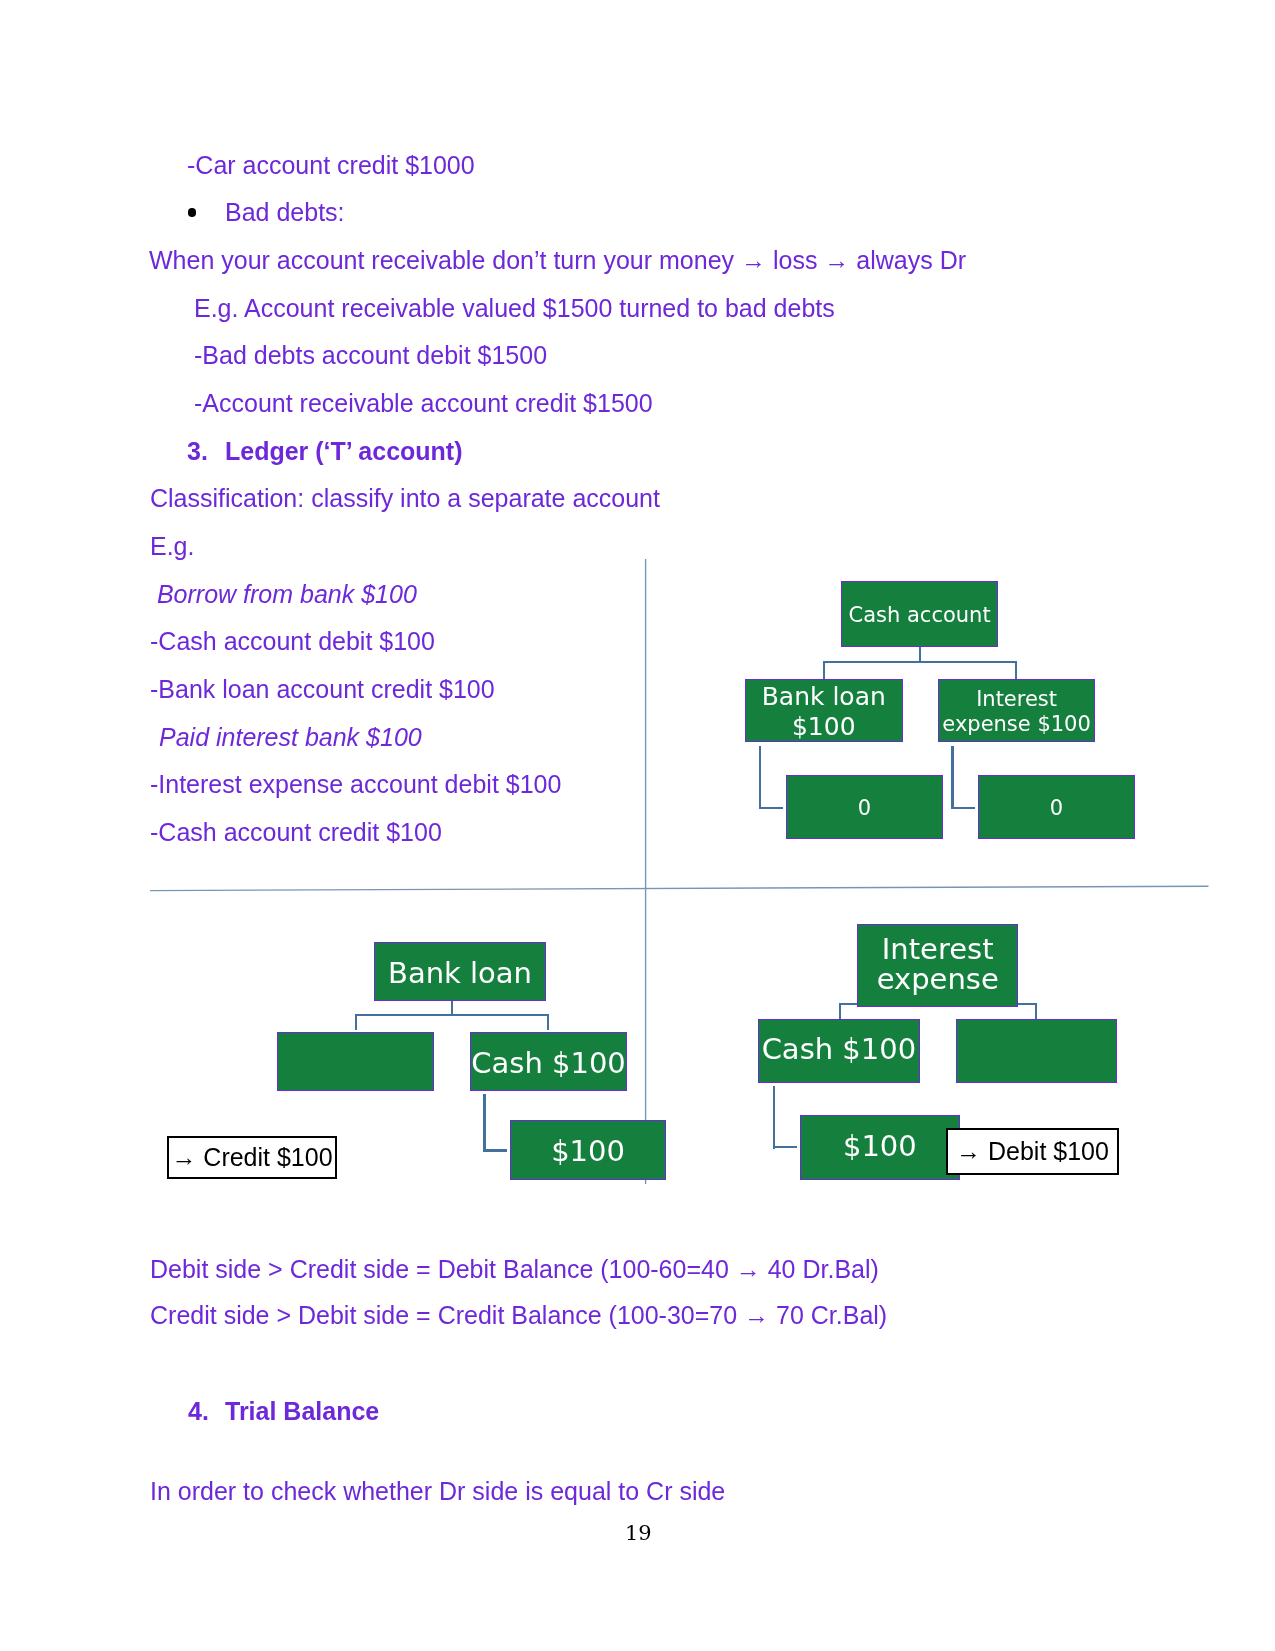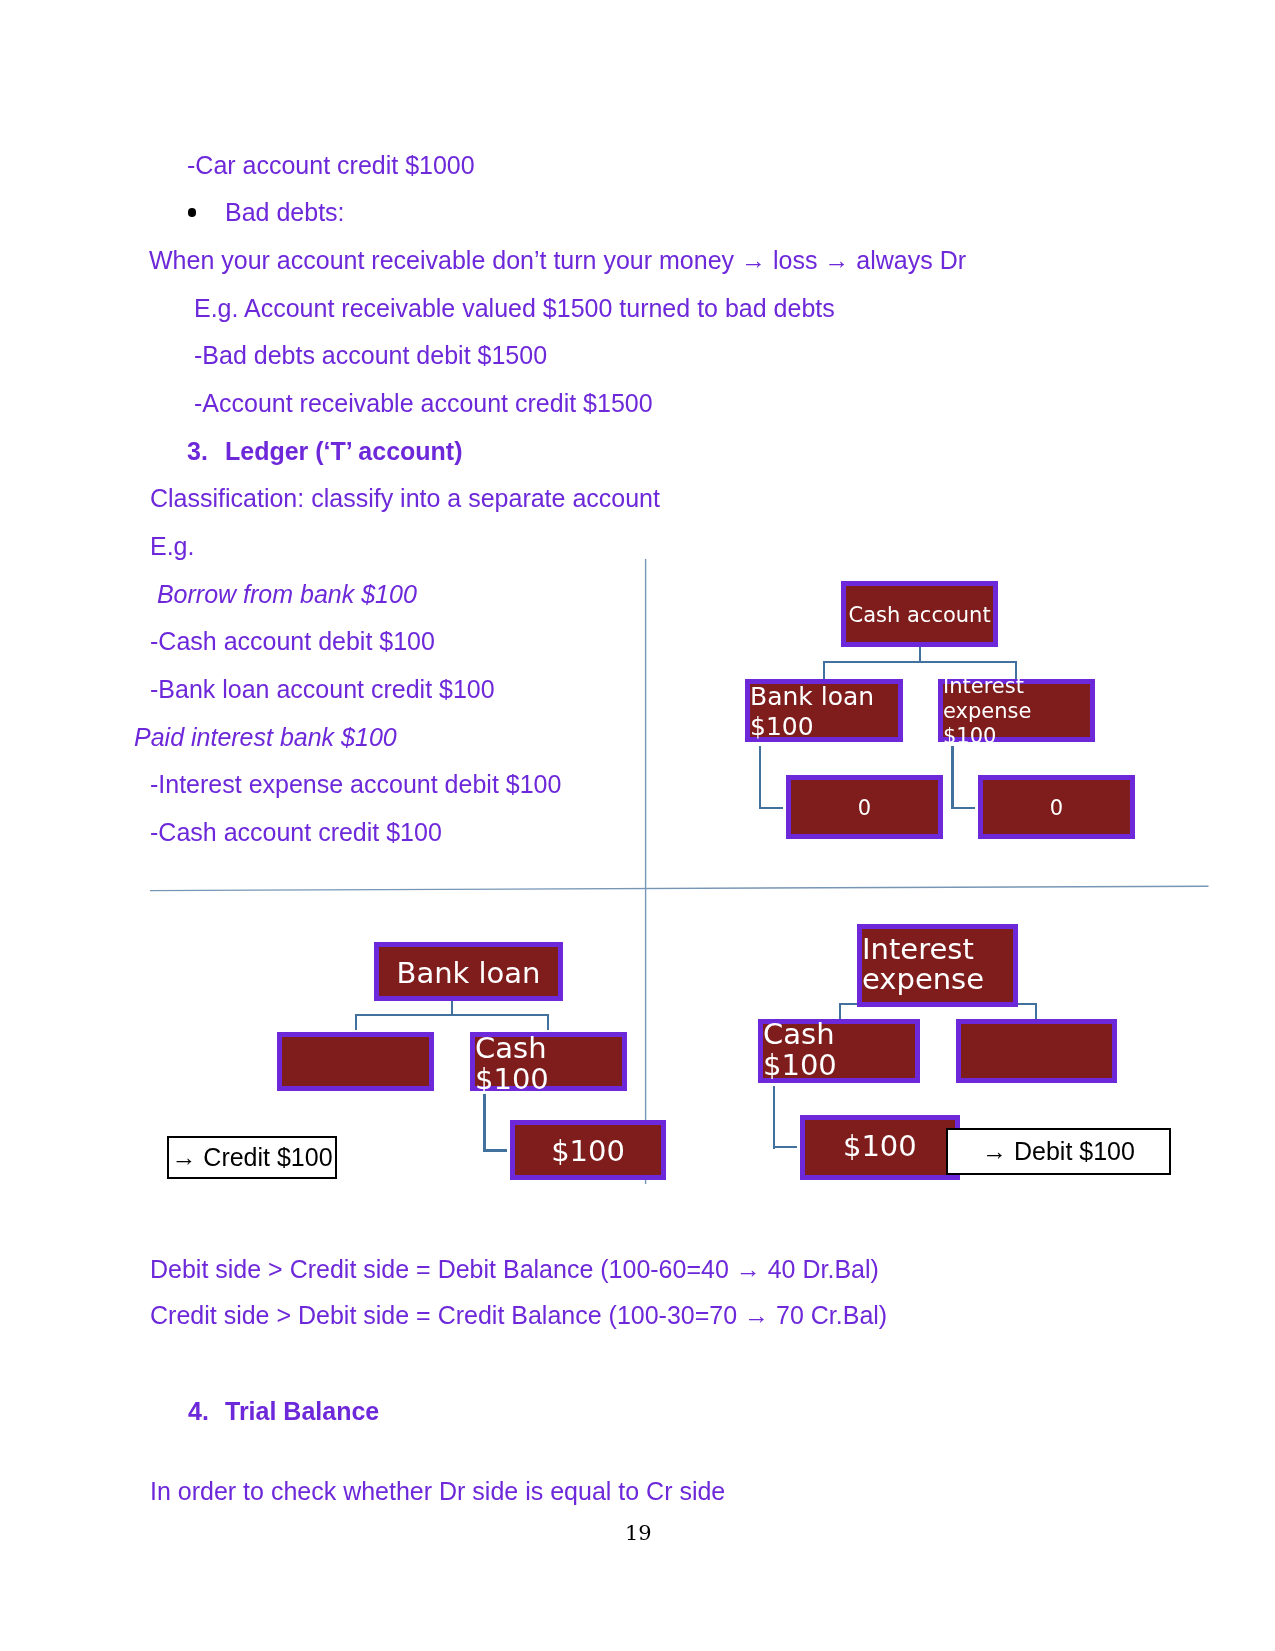--- a/index.html
+++ b/index.html
@@ -10,23 +10,23 @@
   .tx{position:absolute;white-space:pre;color:#6d28d9;font-size:25px;line-height:25px;
        will-change:transform;}
   .tx.it{font-style:italic;}
   .tx.bd{font-weight:bold;}
   .bullet{position:absolute;background:#000000;border-radius:50%;}
   .pagenum{position:absolute;font-family:"DejaVu Serif",serif;font-size:21px;line-height:21px;color:#000000;
            will-change:transform;}
   .rules{position:absolute;left:0;top:0;width:1275px;height:1651px;overflow:visible;}
   .diagram{position:absolute;left:0;top:0;width:1275px;height:1651px;pointer-events:none;}
   .node,.link,.callout{pointer-events:auto;}
-  .node{position:absolute;background:#7f1d1d;color:#ffffff;display:flex;align-items:center;
-        justify-content:center;text-align:left;box-sizing:border-box;
-        border:5px solid #6d28d9;
+  .node{position:absolute;background:#15803d;color:#ffffff;display:flex;align-items:center;
+        justify-content:center;text-align:center;box-sizing:border-box;
+        border:1px solid #6d28d9;
         font-family:"DejaVu Sans",sans-serif;will-change:transform;}
   .link{position:absolute;background:#41719C;}
   .callout{position:absolute;border:2px solid #000000;background:#ffffff;color:#000000;
            display:flex;align-items:center;justify-content:center;box-sizing:border-box;
            font-family:"Liberation Sans",sans-serif;font-size:25px;white-space:pre;
            will-change:transform;}
 </style>
 </head>
 <body>
 
@@ -39,21 +39,21 @@
     <div class="tx" style="left: 194.1px; top: 295.7px;">E.g. Account receivable valued $1500 turned to bad debts</div>
     <div class="tx" style="left: 194px; top: 343.4px;">-Bad debts account debit $1500</div>
     <div class="tx" style="left: 194px; top: 391px;">-Account receivable account credit $1500</div>
     <div class="tx bd" style="left: 186.6px; top: 438.7px;">3.</div>
     <div class="tx bd" style="left: 224.9px; top: 438.7px; text-align: center;">Ledger (‘T’ account)</div>
     <div class="tx" style="left: 150px; top: 486.4px;">Classification: classify into a separate account</div>
     <div class="tx" style="left: 149.9px; top: 534px;">E.g.</div>
     <div class="tx it" style="left: 150px; top: 581.7px;"> Borrow from bank $100</div>
     <div class="tx" style="left: 149.8px; top: 629.4px; text-align: right;">-Cash account debit $100</div>
     <div class="tx" style="left: 149.8px; top: 677px;">-Bank loan account credit $100</div>
-    <div class="tx it" style="left: 134px; top: 724.7px;">Paid interest bank $100</div>
+    <div class="tx it" style="left: 159px; top: 724.7px;">Paid interest bank $100</div>
     <div class="tx" style="left: 149.8px; top: 772.3px;">-Interest expense account debit $100</div>
     <div class="tx" style="left: 149.6px; top: 820px;">-Cash account credit $100</div>
     <div class="tx" style="left: 150px; top: 1256.7px;">Debit side &gt; Credit side = Debit Balance (100-60=40 → 40 Dr.Bal)</div>
     <div class="tx" style="left: 150px; top: 1303.1px;">Credit side &gt; Debit side = Credit Balance (100-30=70 → 70 Cr.Bal)</div>
     <div class="tx bd" style="left: 188.3px; top: 1398.7px;">4.</div>
     <div class="tx bd" style="left: 225px; top: 1398.7px;">Trial Balance</div>
     <div class="tx" style="left: 149.7px; top: 1455px; margin-top: 24px;">In order to check whether Dr side is equal to Cr side</div>
     <div class="bullet" style="left: 187.6px; top: 208px; width: 8.8px; height: 8.8px;"></div>
   </div>
 
@@ -78,35 +78,35 @@
     <div class="node" style="left: 977.8px; top: 774.6px; width: 156.9px; height: 64.2px; font-size: 21px; line-height: 1.195; padding-top: 2.4px;">0</div>
   </div>
 
   <div class="diagram">
     <div class="link" style="left: 451px; top: 1000.7px; width: 2.2px; height: 14.8px;"></div>
     <div class="link" style="left: 354.8px; top: 1014.3px; width: 194.6px; height: 2.2px;"></div>
     <div class="link" style="left: 354.8px; top: 1014.3px; width: 2.2px; height: 16px;"></div>
     <div class="link" style="left: 547.2px; top: 1014.3px; width: 2.2px; height: 16px;"></div>
     <div class="link" style="left: 483.2px; top: 1093.6px; width: 2.4px; height: 58.1px;"></div>
     <div class="link" style="left: 483.2px; top: 1149.3px; width: 24.3px; height: 2.4px;"></div>
-    <div class="node" style="left: 374.3px; top: 941.9px; width: 189px; height: 58.9px; font-size: 29px; line-height: 1.06; padding-top: 4px;">Bank loan</div>
+    <div class="node" style="left: 374.3px; top: 941.9px; width: 172px; height: 58.9px; font-size: 29px; line-height: 1.06; padding-top: 4px;">Bank loan</div>
     <div class="node" style="left: 277.1px; top: 1031.8px; width: 156.8px; height: 59.3px; font-size: 29px; line-height: 1.06; padding-top: 4px;"></div>
     <div class="node" style="left: 469.5px; top: 1031.8px; width: 157.1px; height: 59.3px; font-size: 29px; line-height: 1.06; padding-top: 4px;">Cash $100</div>
     <div class="node" style="left: 510.3px; top: 1120.4px; width: 156.1px; height: 59.7px; font-size: 29px; line-height: 1.06; padding-top: 4px;">$100</div>
     <div class="callout" style="left: 167.2px; top: 1135.9px; width: 170px; height: 42.9px;">→ Credit $100</div>
   </div>
 
   <div class="diagram">
     <div class="link" style="left: 936.6px; top: 987.8px; width: 2.2px; height: 15px;"></div>
     <div class="link" style="left: 838.7px; top: 1002.9px; width: 198.1px; height: 2.2px;"></div>
     <div class="link" style="left: 838.7px; top: 1002.9px; width: 2.2px; height: 17px;"></div>
     <div class="link" style="left: 1034.6px; top: 1002.9px; width: 2.2px; height: 17px;"></div>
     <div class="link" style="left: 773.1px; top: 1086px; width: 2.4px; height: 62.5px;"></div>
     <div class="link" style="left: 773.1px; top: 1146.1px; width: 24px; height: 2.4px;"></div>
     <div class="node" style="left: 857.4px; top: 923.5px; width: 161.4px; height: 83px; font-size: 29px; line-height: 1.06; padding-bottom: 2.4px;">Interest expense</div>
     <div class="node" style="left: 758.3px; top: 1019.3px; width: 161.8px; height: 63.7px; font-size: 29px; line-height: 1.06; padding-bottom: 2.4px;">Cash $100</div>
     <div class="node" style="left: 956.4px; top: 1019.3px; width: 160.8px; height: 63.7px; font-size: 29px; line-height: 1.06; padding-bottom: 2.4px;"></div>
     <div class="node" style="left: 800.4px; top: 1114.5px; width: 159.7px; height: 64.6px; font-size: 29px; line-height: 1.06; padding-bottom: 2.4px;">$100</div>
-    <div class="callout" style="left: 946.4px; top: 1127.7px; width: 225px; height: 46.5px;">→ Debit $100</div>
+    <div class="callout" style="left: 946.4px; top: 1127.7px; width: 173px; height: 46.5px;">→ Debit $100</div>
   </div>
 
   <div class="pagenum" style="left: 625.4px; top: 1523px;">19</div>
 </div>
 
 </body></html>

